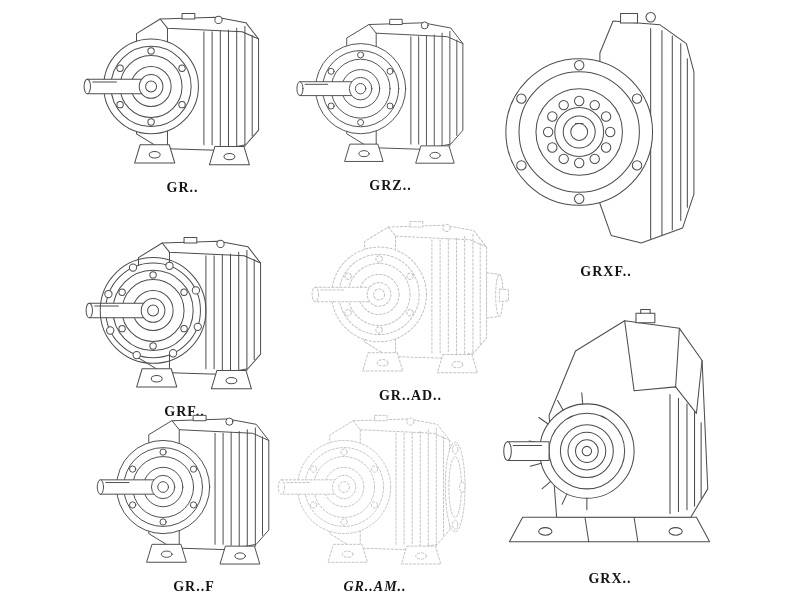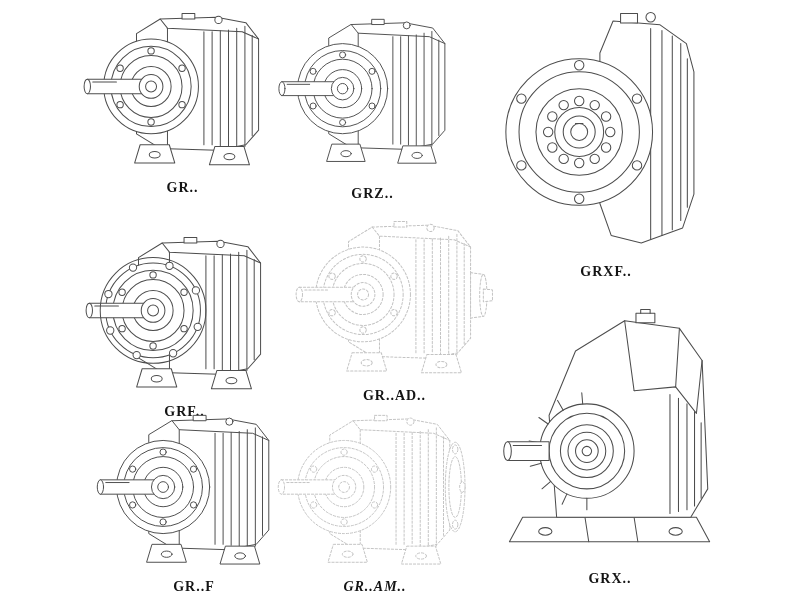--- a/index.html
+++ b/index.html
@@ -161,42 +161,42 @@
 
 <main>
 
   <figure class="cell" style="left:80px; top:8px; width:205px;">
     <svg class="drawing art-solid" viewBox="0 0 225 182" width="205" height="166">
         <use href="#gm-side"></use>
       </svg>
     <figcaption class="label">GR..</figcaption>
   </figure>
 
-  <figure class="cell" style="left:275px; top:14px; width:195px;gap:8px;">
+  <figure class="cell" style="left:293px; top:14px; width:195px;">
     <svg class="drawing art-solid" viewBox="0 0 225 182" width="195" height="158">
         <use href="#gm-side"></use>
       </svg>
     <figcaption class="label">GRZ..</figcaption>
   </figure>
 
   <figure class="cell" style="left:500px; top:6px; width:212px;justify-content:space-between;">
     <svg class="drawing art-solid" viewBox="0 0 225 268" width="212" height="252">
         <use href="#gm-front-flange"></use>
       </svg>
     <figcaption class="label">GRXF..</figcaption>
   </figure>
 
   <figure class="cell" style="left:82px; top:232px; width:205px;">
     <svg class="drawing art-solid" viewBox="0 0 225 182" width="205" height="166">
         <use href="#gm-side-flange"></use>
       </svg>
     <figcaption class="label">GRF..</figcaption>
   </figure>
 
-  <figure class="cell" style="left:292px; top:216px; width:205px;align-items:center;">
+  <figure class="cell" style="left:308px; top:216px; width:205px;align-items:center;">
     <svg class="drawing art-faint" viewBox="0 0 225 182" width="205" height="166">
         <use href="#gm-side-adapter"></use>
       </svg>
     <figcaption class="label">GR..AD..</figcaption>
   </figure>
 
   <figure class="cell" style="left:93px; top:410px; width:202px;">
     <svg class="drawing art-solid" viewBox="0 0 225 182" width="202" height="163">
         <use href="#gm-side"></use>
       </svg>

